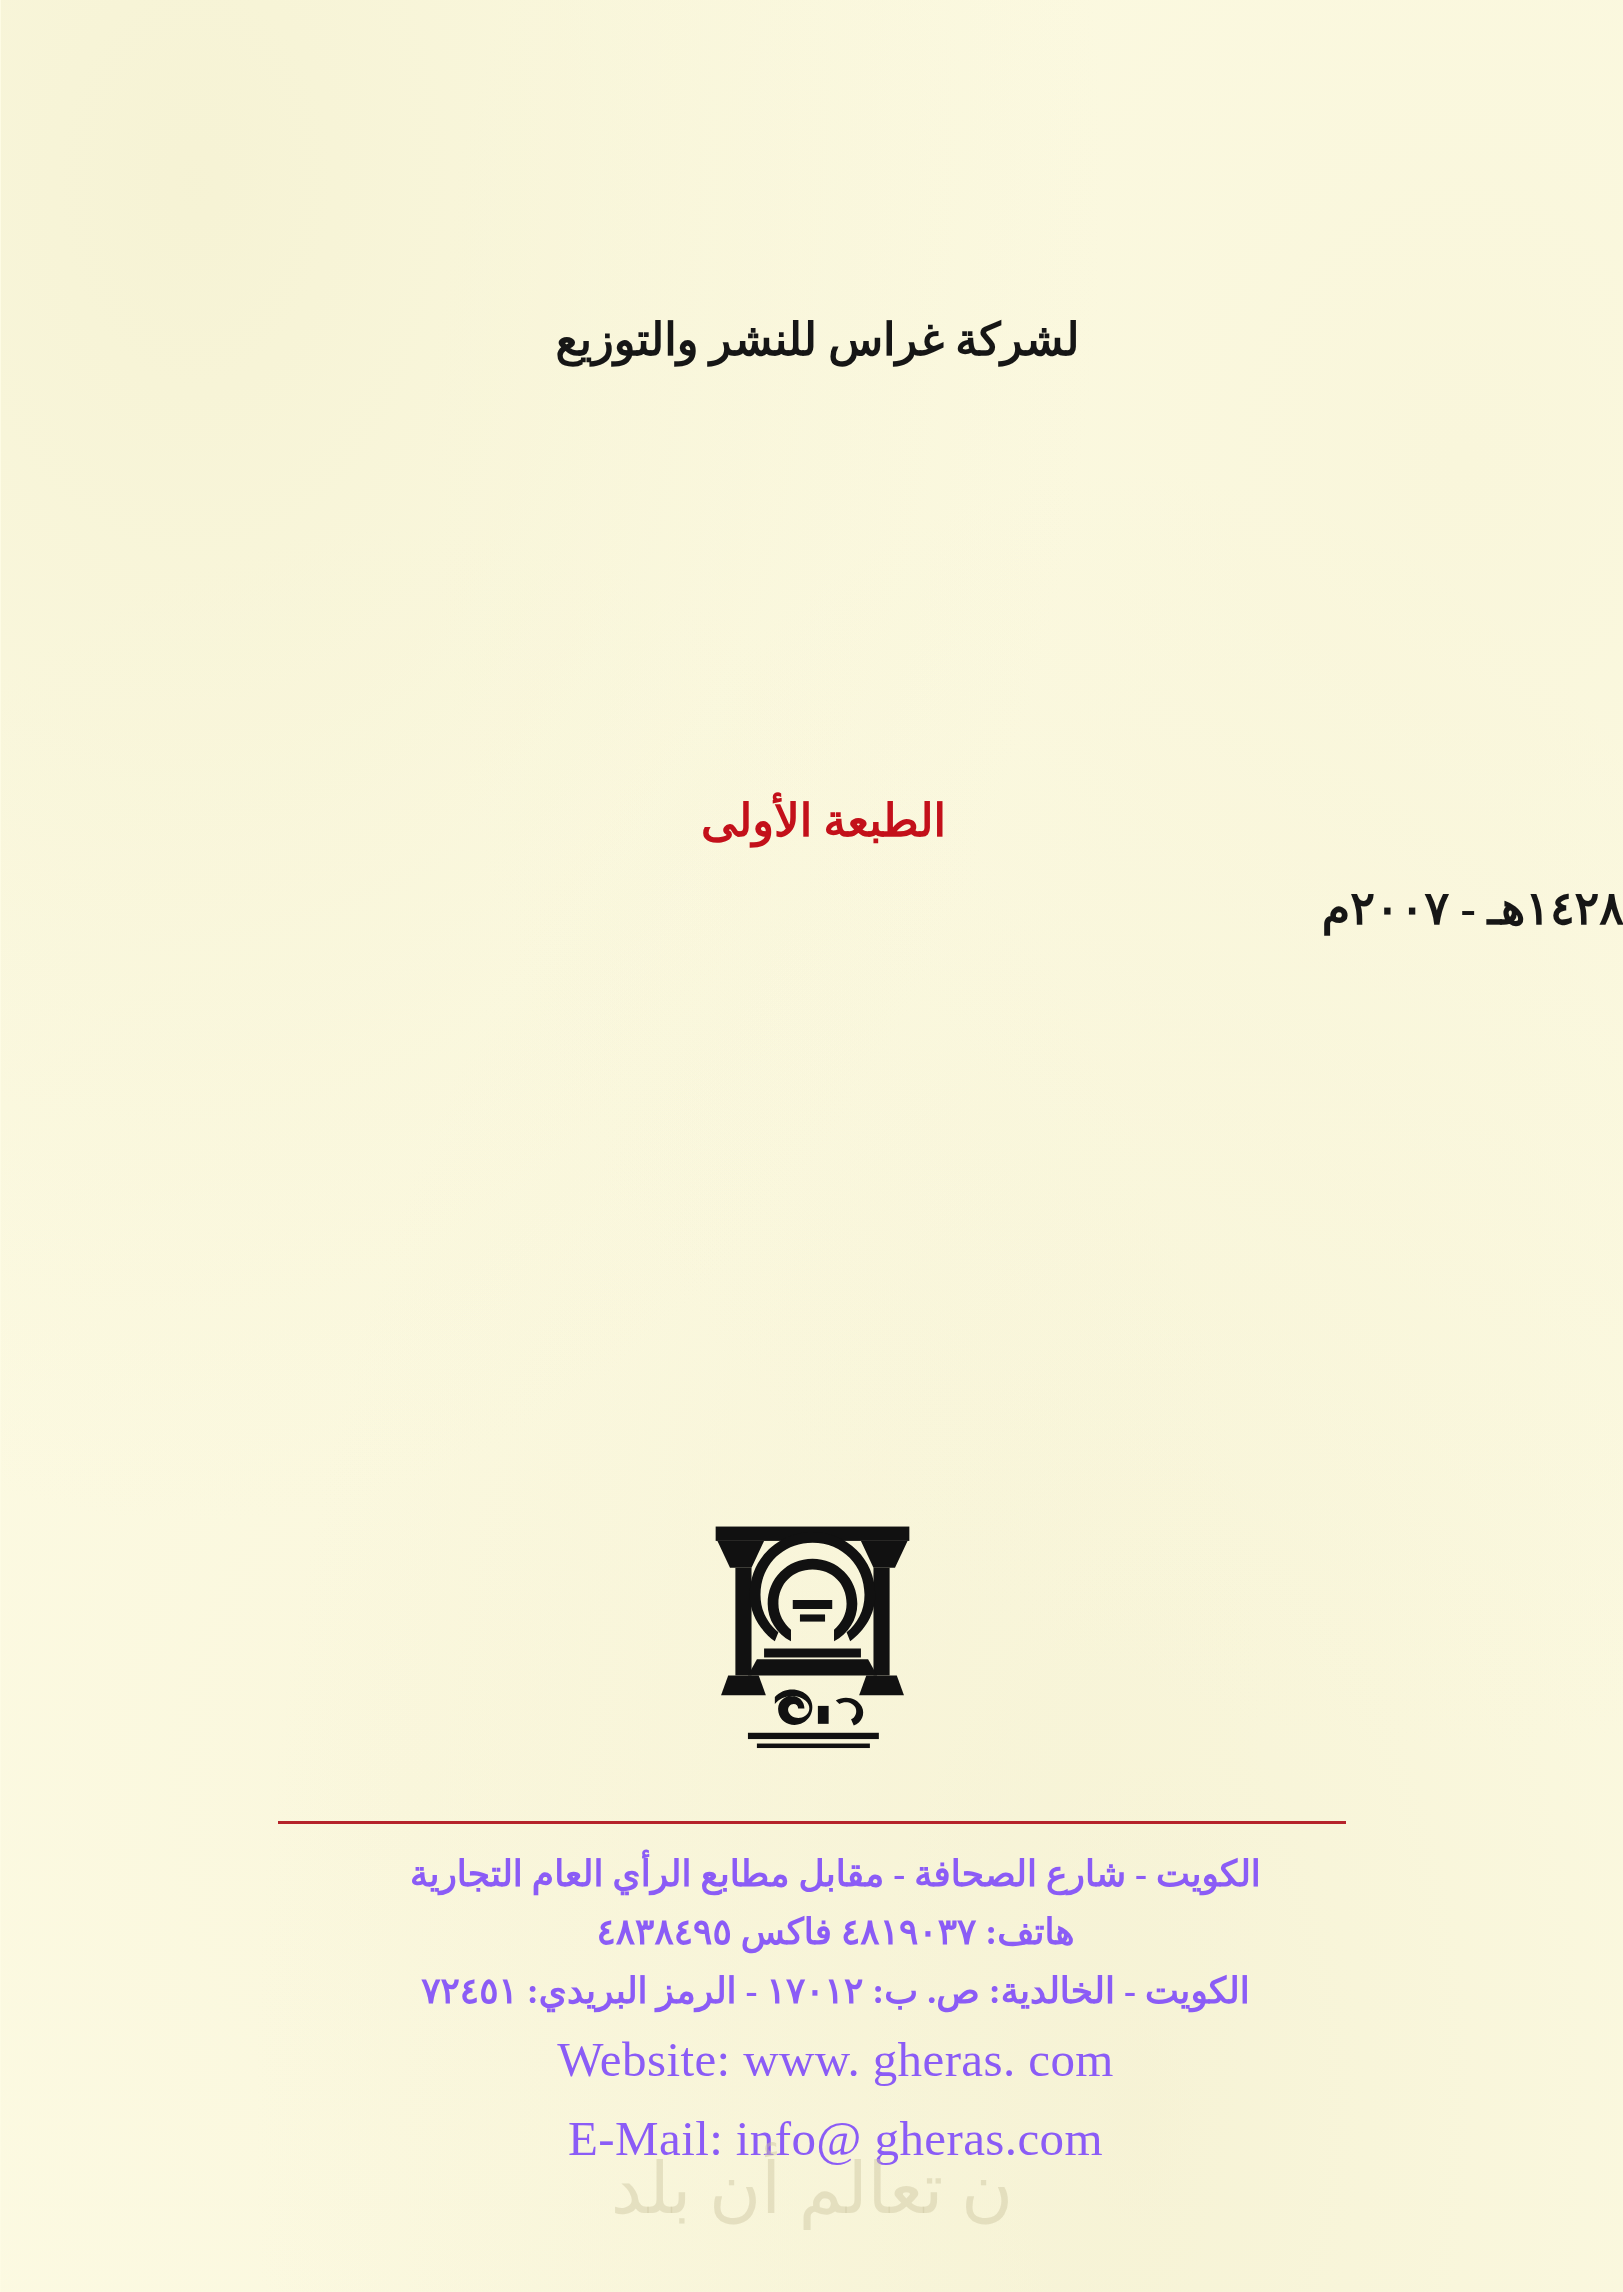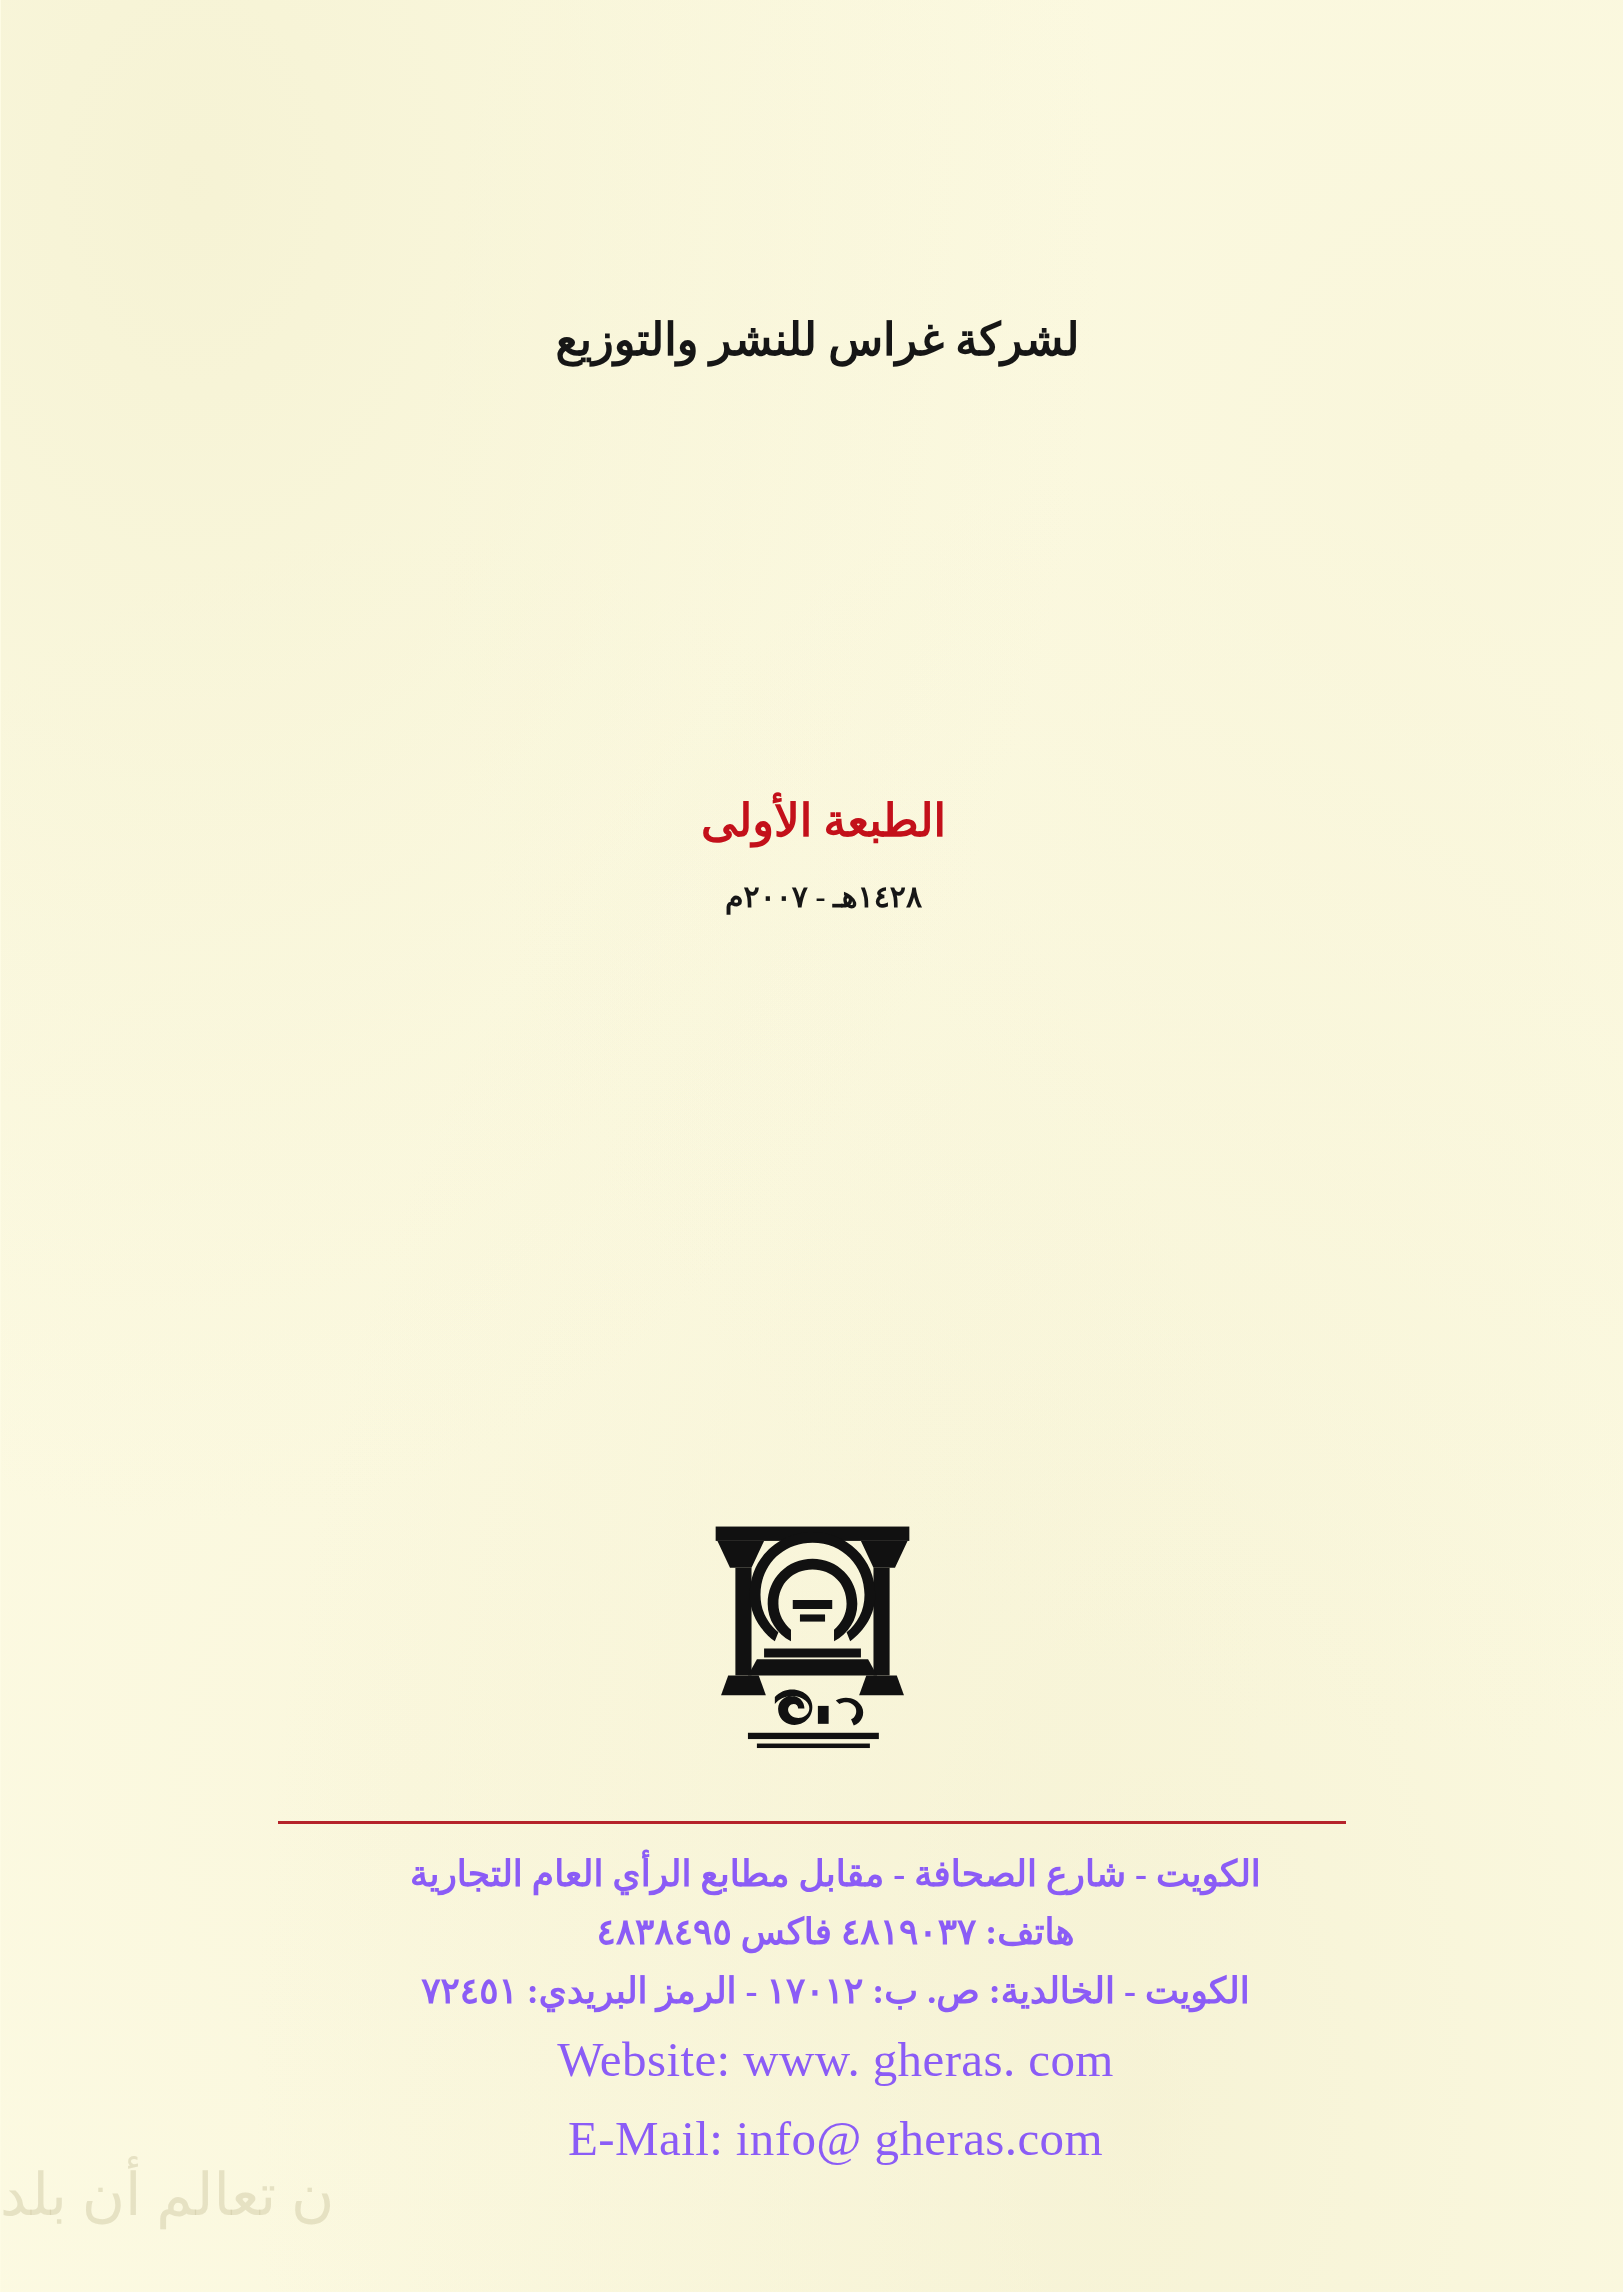--- a/index.html
+++ b/index.html
@@ -26,22 +26,22 @@
       radial-gradient(ellipse at 70% 92%, rgba(238,233,196,0.45) 0%, rgba(253,251,228,0) 55%),
       radial-gradient(ellipse at 25% 78%, rgba(247,243,214,0.5) 0%, rgba(253,251,228,0) 50%);
     pointer-events: none;
   }
   
   .bleed {
     position: absolute;
     left: 0;
     right: 0;
     bottom: 63px;
-    text-align: left;
-    font-size: 59px;
+    text-align: center;
+    font-size: 71px;
     color: rgba(205,198,160,0.45);
     letter-spacing: 5.4px;
     font-family: "Liberation Serif", serif;
     pointer-events: none;
     user-select: none;
   }
 
   .page {
     position: relative;
     width: 1624px;
@@ -84,25 +84,26 @@
   }
   .line-edition {
     color: #c3101a;
     font-size: 45px;
     font-weight: bold;
     font-family: "Liberation Serif", serif;
     line-height: 1.5;
   }
   .line-year {
     color: #161616;
-    font-size: 30px;
+    font-size: 46px;
     font-weight: bold;
     font-family: "Liberation Serif", serif;
     margin-top: 18px;
     line-height: 1.5;
+    text-align: right;
   }
 
   .logo-wrap {
     position: absolute;
     top: 1514px;
     left: 0;
     right: 0;
     display: flex;
     justify-content: center;
     align-items: flex-start;

